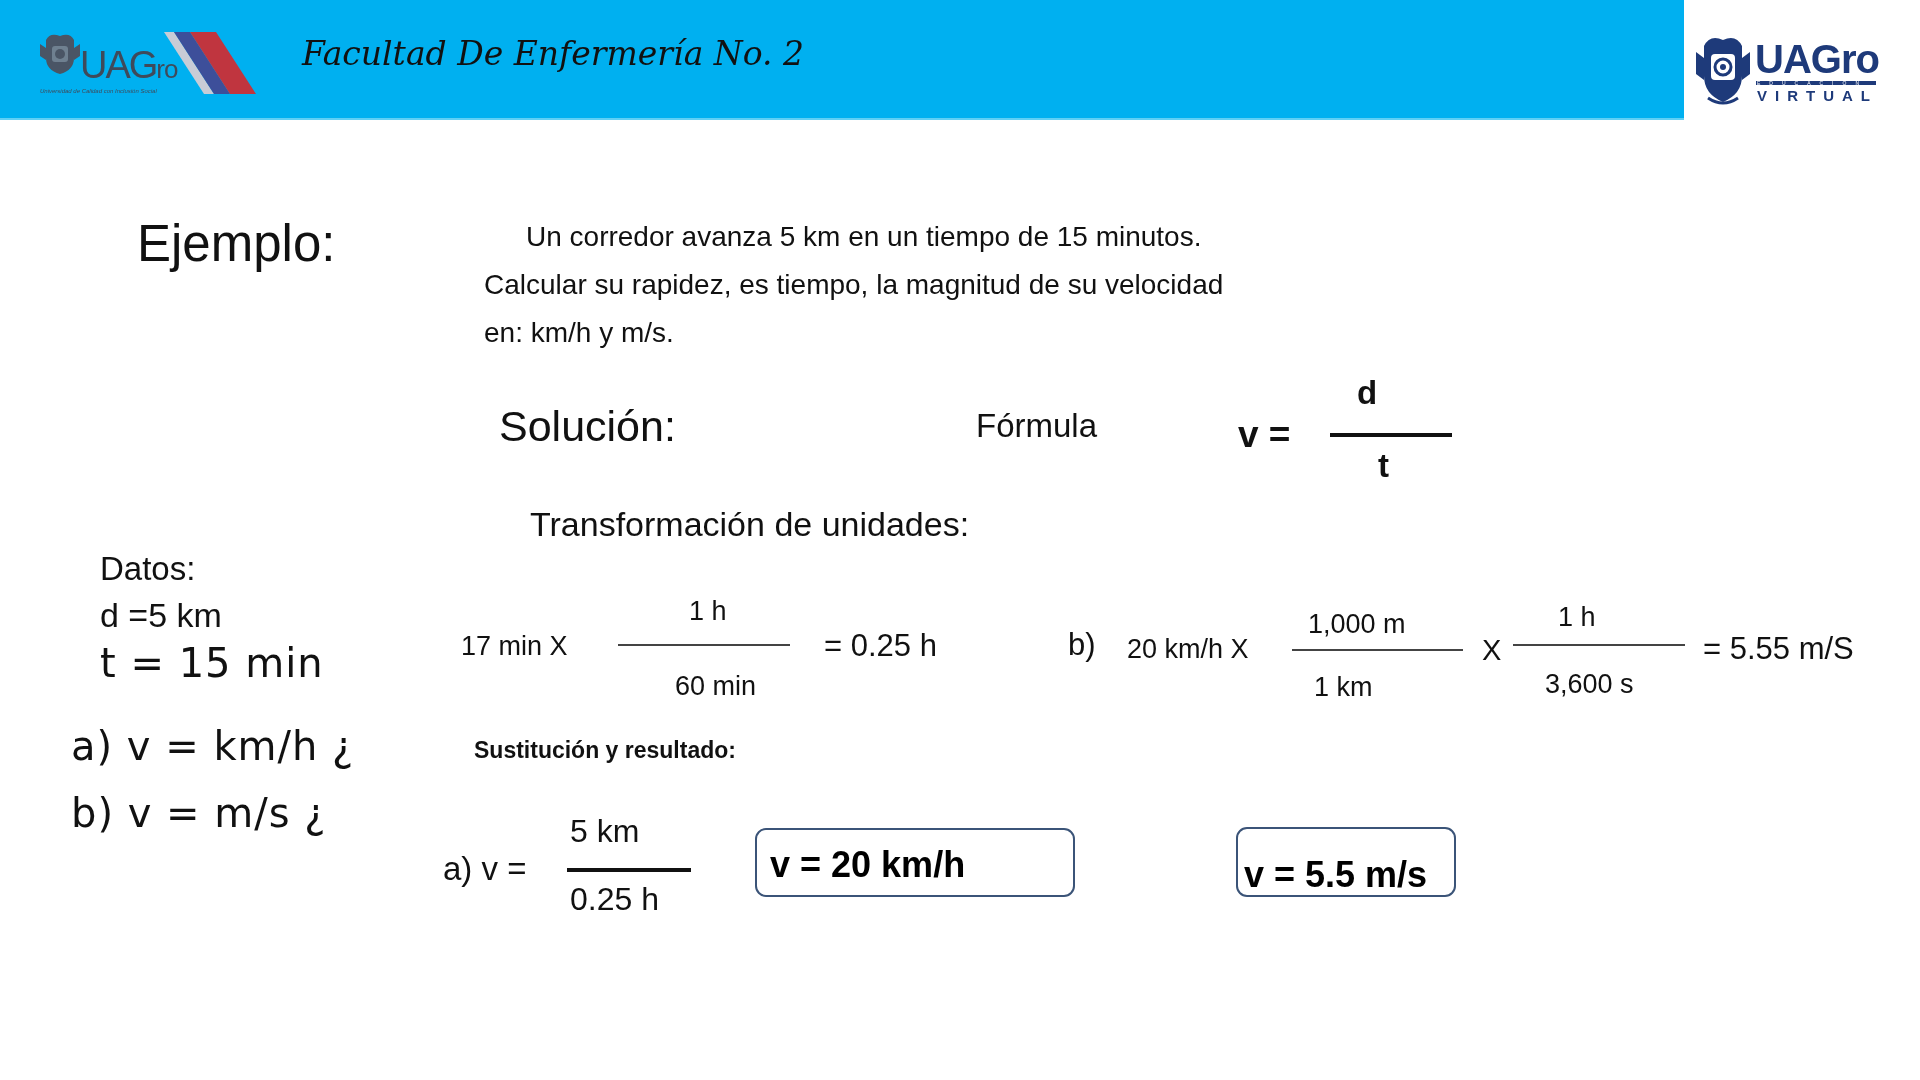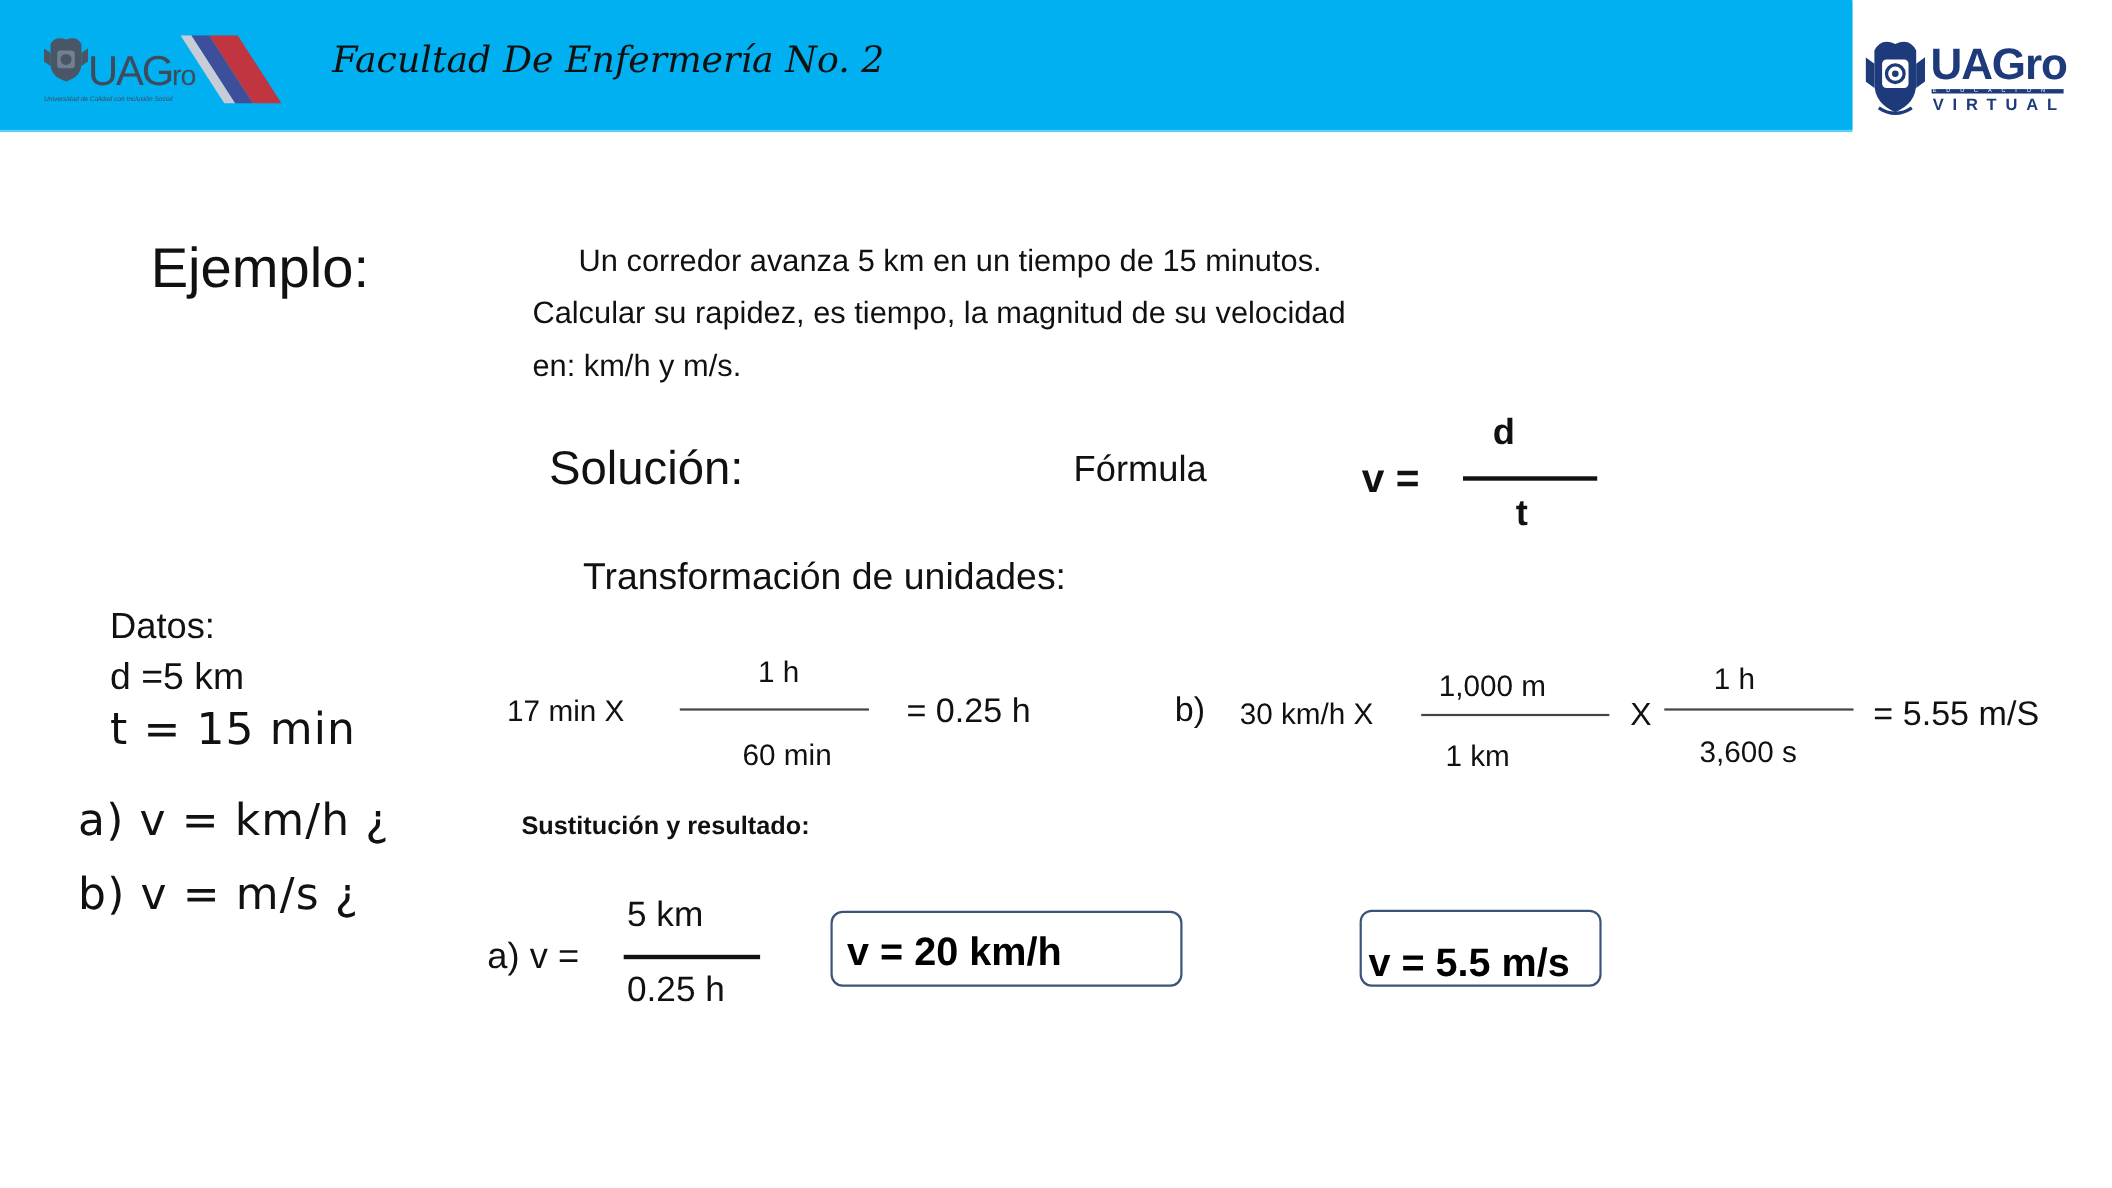--- a/index.html
+++ b/index.html
@@ -165,21 +165,21 @@
 <div class="abs q-a">a) v = km/h ¿</div>
 <div class="abs q-b">b) v = m/s   ¿</div>
 
 <div class="abs c-a-left">17 min X</div>
 <div class="abs c-a-num">1 h</div>
 <div class="c-a-line"></div>
 <div class="abs c-a-den">60 min</div>
 <div class="abs c-a-res">= 0.25 h</div>
 
 <div class="abs c-b-label">b)</div>
-<div class="abs c-b-left">30 km/h  X</div>
+<div class="abs c-b-left">20 km/h  X</div>
 <div class="abs c-b-num1">1,000 m</div>
 <div class="c-b-line1"></div>
 <div class="abs c-b-den1">1 km</div>
 <div class="abs c-b-x2">X</div>
 <div class="abs c-b-num2">1 h</div>
 <div class="c-b-line2"></div>
 <div class="abs c-b-den2">3,600 s</div>
 <div class="abs c-b-res">= 5.55 m/S</div>
 
 <div class="abs t-sust">Sustitución y resultado:</div>

